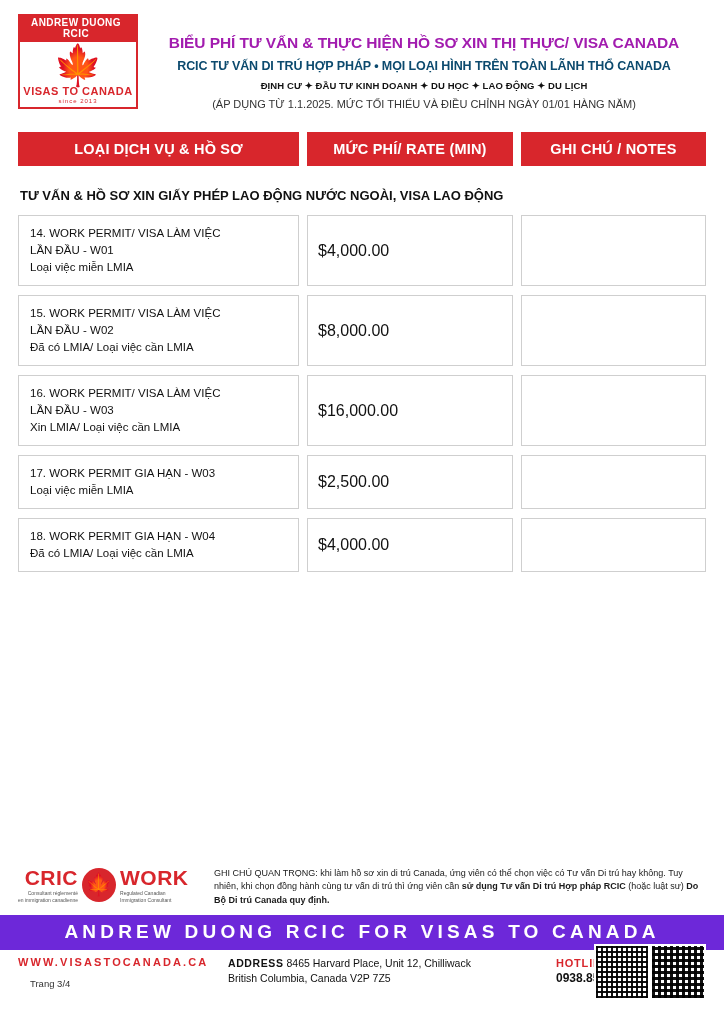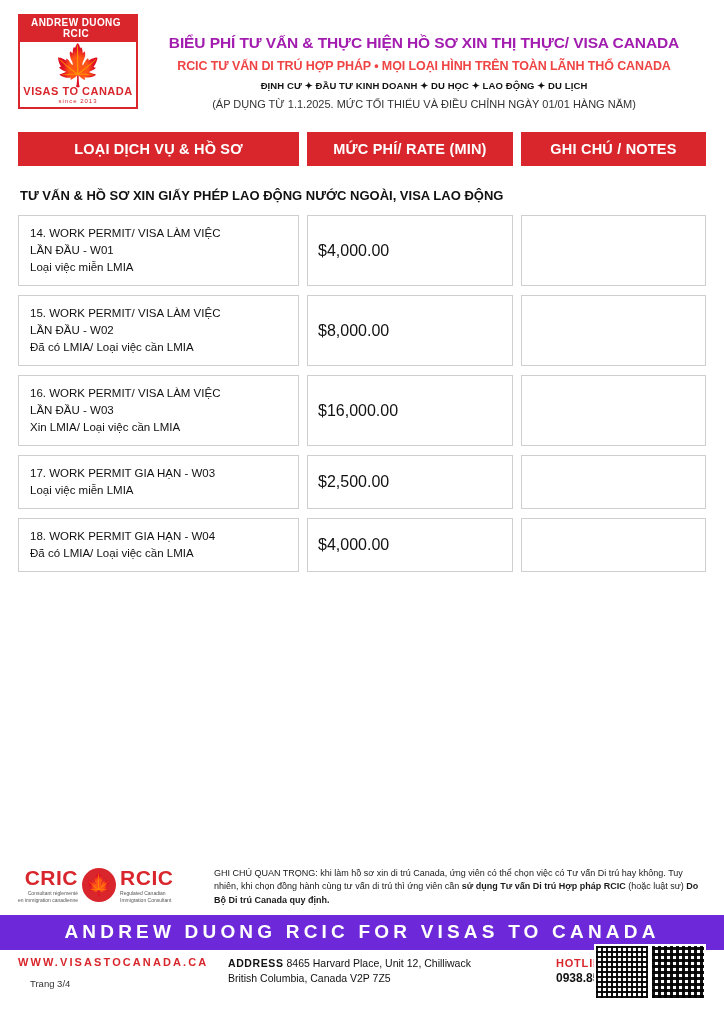--- a/index.html
+++ b/index.html
@@ -77,21 +77,21 @@
   .h-title {
     font-size: 15.5px;
     font-weight: bold;
     color: #a21caf;
     letter-spacing: -0.1px;
     margin-top: 20px;
   }
   .h-sub1 {
     font-size: 12.5px;
     font-weight: bold;
-    color: #ef4444;
+    color: #0c4a6e;
     margin-top: 7px;
     letter-spacing: -0.1px;
   }
   .h-sub2 {
     font-size: 9.5px;
     font-weight: bold;
     color: #111111;
     margin-top: 7px;
     letter-spacing: 0.1px;
     text-align: center;
@@ -391,21 +391,21 @@
 
     <div class="footer-note-area">
       <div class="cric-logo">
         <div class="cric-txt">
           <div class="cric-main">CRIC</div>
           <div class="cric-sub">Consultant réglementé</div>
           <div class="cric-sub">en immigration canadienne</div>
         </div>
         <div class="cric-circle">🍁</div>
         <div class="rcic-txt">
-          <div class="cric-main">RCIC</div>
+          <div class="cric-main">WORK</div>
           <div class="cric-sub">Regulated Canadian</div>
           <div class="cric-sub">Immigration Consultant</div>
         </div>
       </div>
       <div class="footer-note">
         <span>GHI CHÚ QUAN TRỌNG: khi làm hồ sơ xin di trú Canada, ứng viên có thể chọn việc có Tư vấn Di trú hay không. Tuy nhiên, khi chọn đồng hành cùng tư vấn di trú thì ứng viên cần </span><b>sử dụng Tư vấn Di trú Hợp pháp RCIC</b><span> (hoặc luật sư) </span><b>Do Bộ Di trú Canada quy định.</b>
       </div>
     </div>
 
     <div class="brandbar">ANDREW DUONG RCIC FOR VISAS TO CANADA</div>

